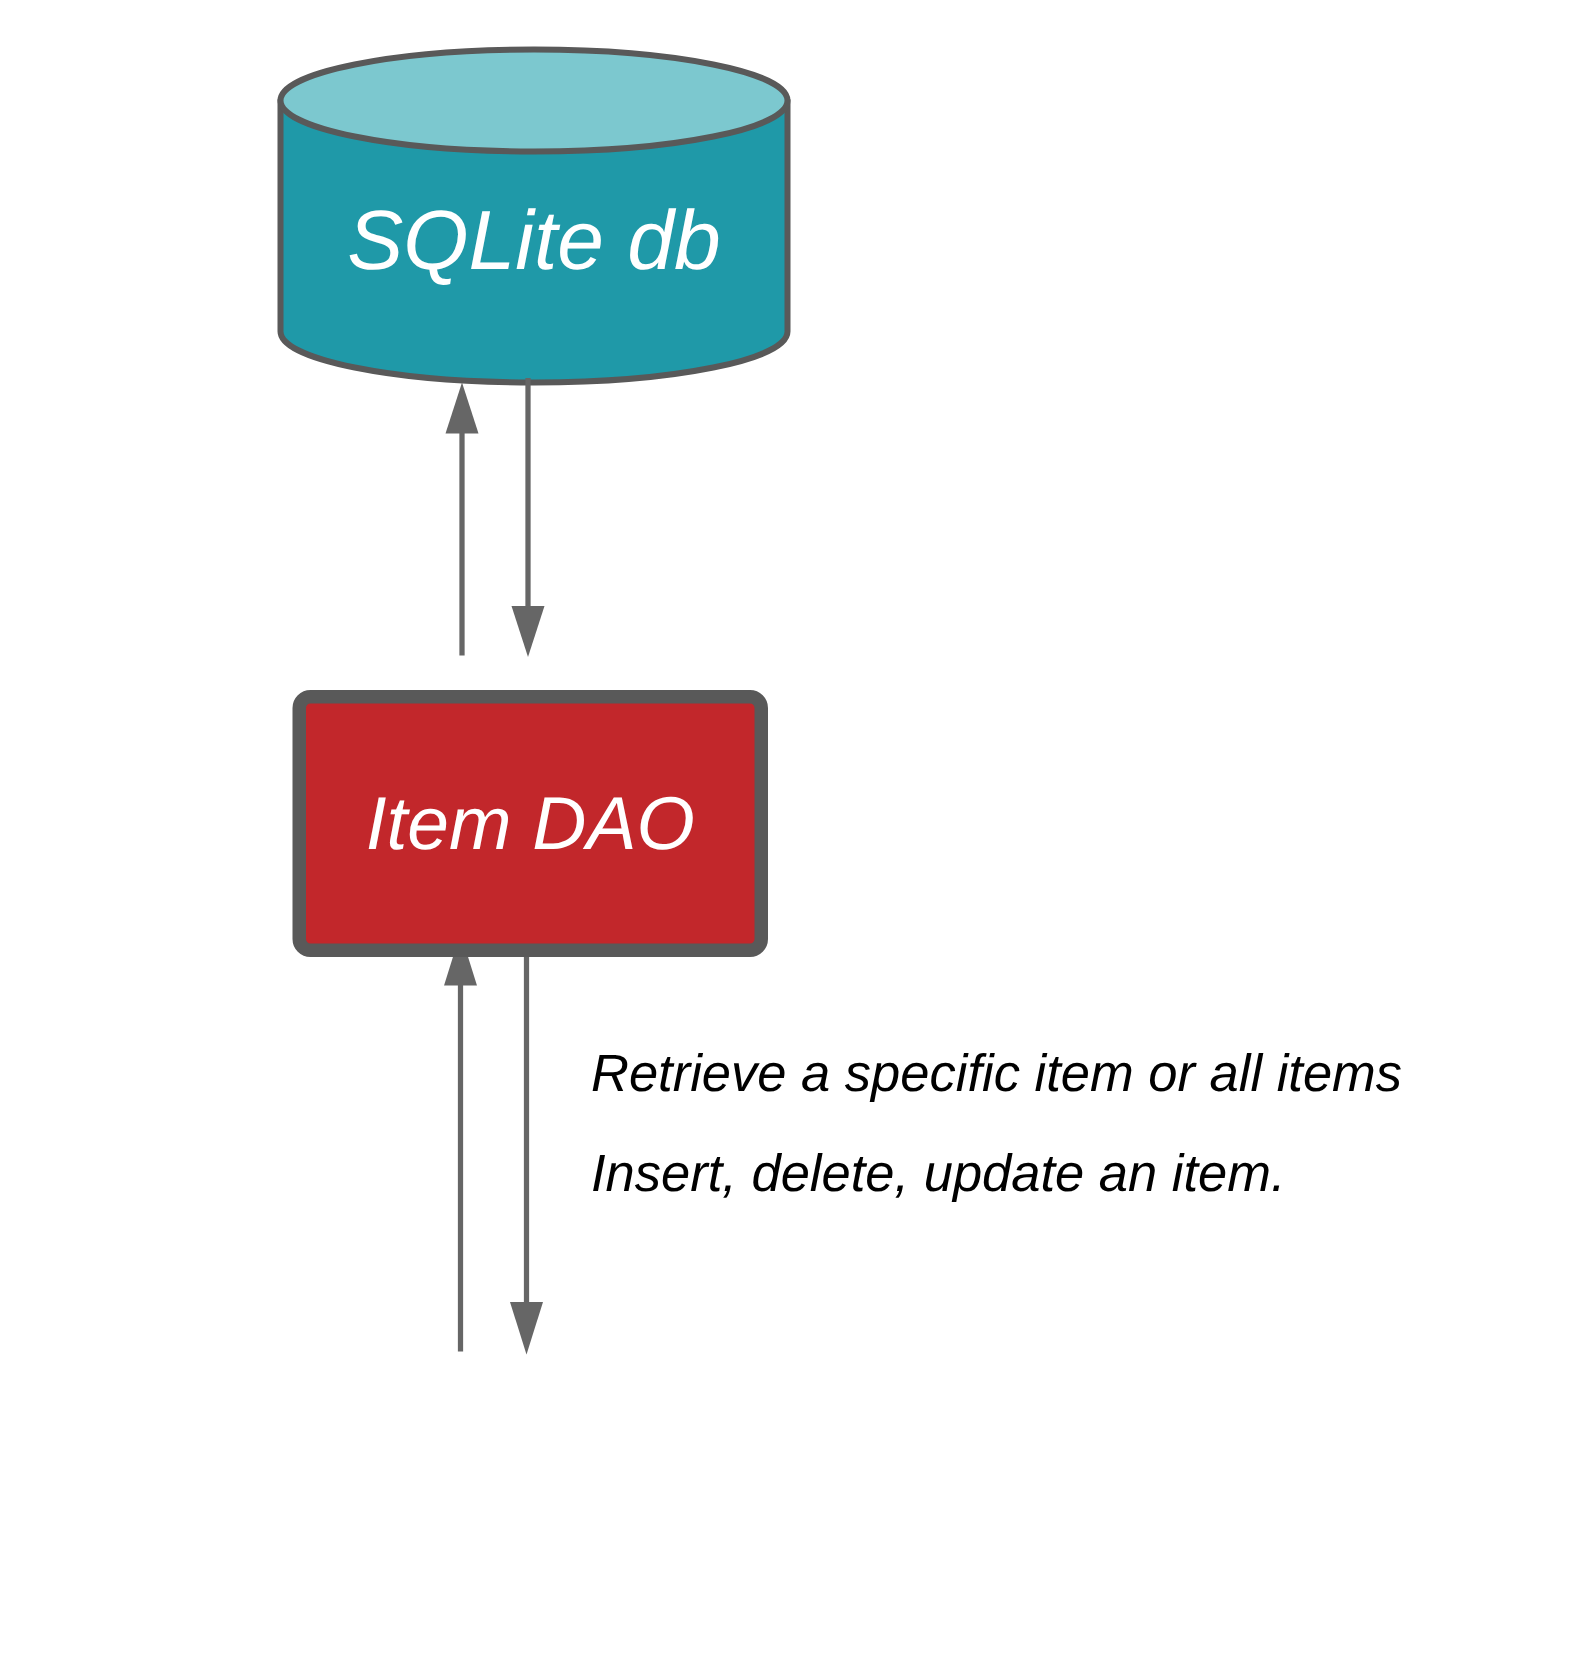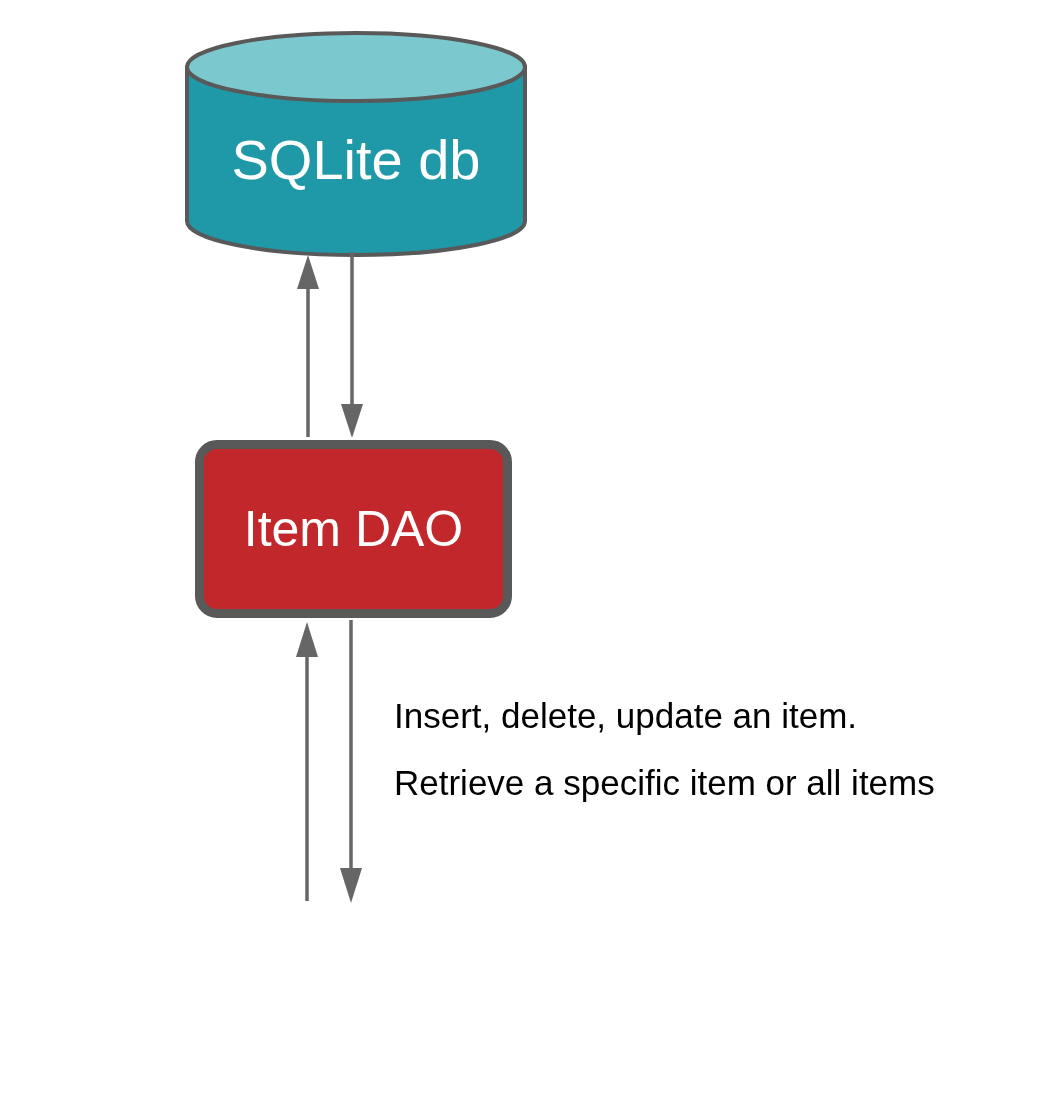--- a/index.html
+++ b/index.html
@@ -7,20 +7,21 @@
     padding: 0;
     background: #ffffff;
   }
   .canvas {
     position: relative;
     width: 1050px;
     height: 1114px;
     background: var(--background, #ffffff);
     font-family: "Liberation Sans", sans-serif;
     overflow: hidden;
+    font-style: italic;
   }
   .artwork {
     position: absolute;
     left: 0;
     top: 0;
   }
   .cyl-body {
     fill: var(--db-fill, #1f99a8);
     stroke: var(--node-border, #595959);
     stroke-width: 4;
@@ -49,26 +50,27 @@
     left: 187px;
     top: 100px;
     width: 338px;
     height: 118px;
     font-size: 56px;
   }
   .box {
     position: absolute;
     box-sizing: border-box;
     border: 9px solid var(--node-border, #595959);
-    border-radius: 22px;
+    border-radius: 12px;
     display: flex;
     align-items: center;
     justify-content: center;
     text-align: center;
     color: var(--node-text, #ffffff);
+    margin-top: 20px;
   }
   .dao-box {
     left: 195px;
     top: 440px;
     width: 317px;
     height: 178px;
     background: var(--dao-fill, #c2272b);
     font-size: 50px;
   }
   .app-box {
@@ -131,17 +133,17 @@
   <div class="node-label sqlite-label">
     <span>SQLite db</span>
   </div>
 
   <div class="box dao-box">
     <span>Item DAO</span>
   </div>
 
 
   <div class="annotation">
+    <div class="ann-line">Retrieve a specific item or all items</div>
     <div class="ann-line">Insert, delete, update an item.</div>
-    <div class="ann-line">Retrieve a specific item or all items</div>
   </div>
 
 </div>
 
 </body></html>

